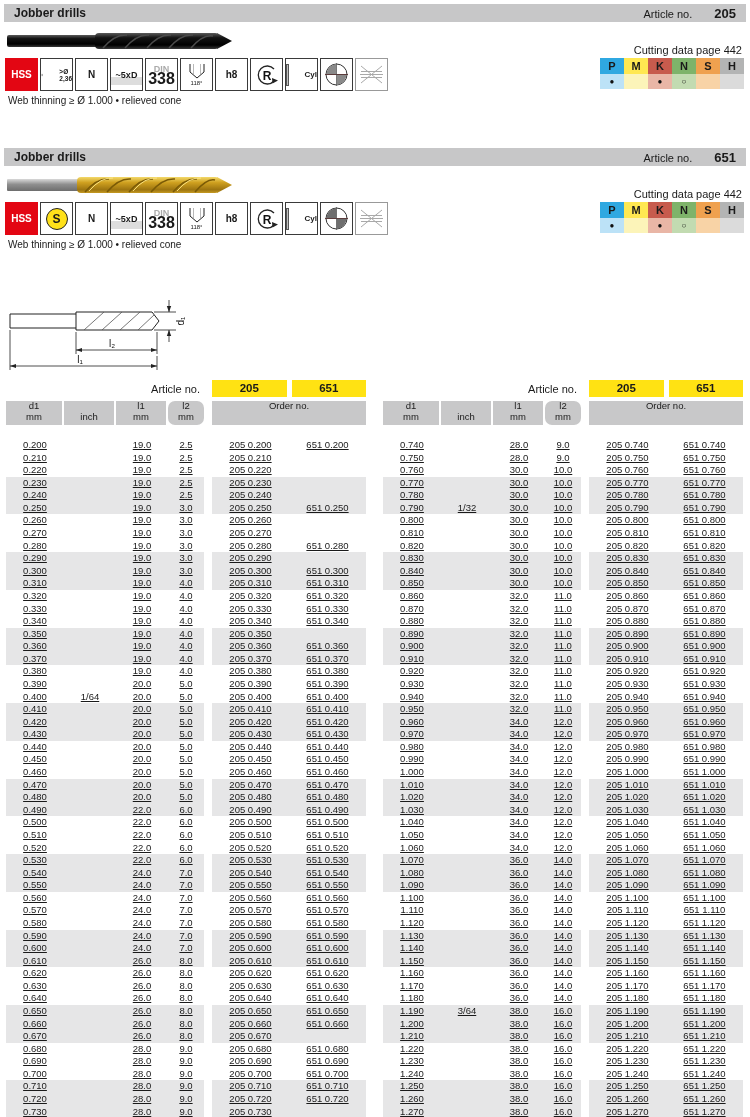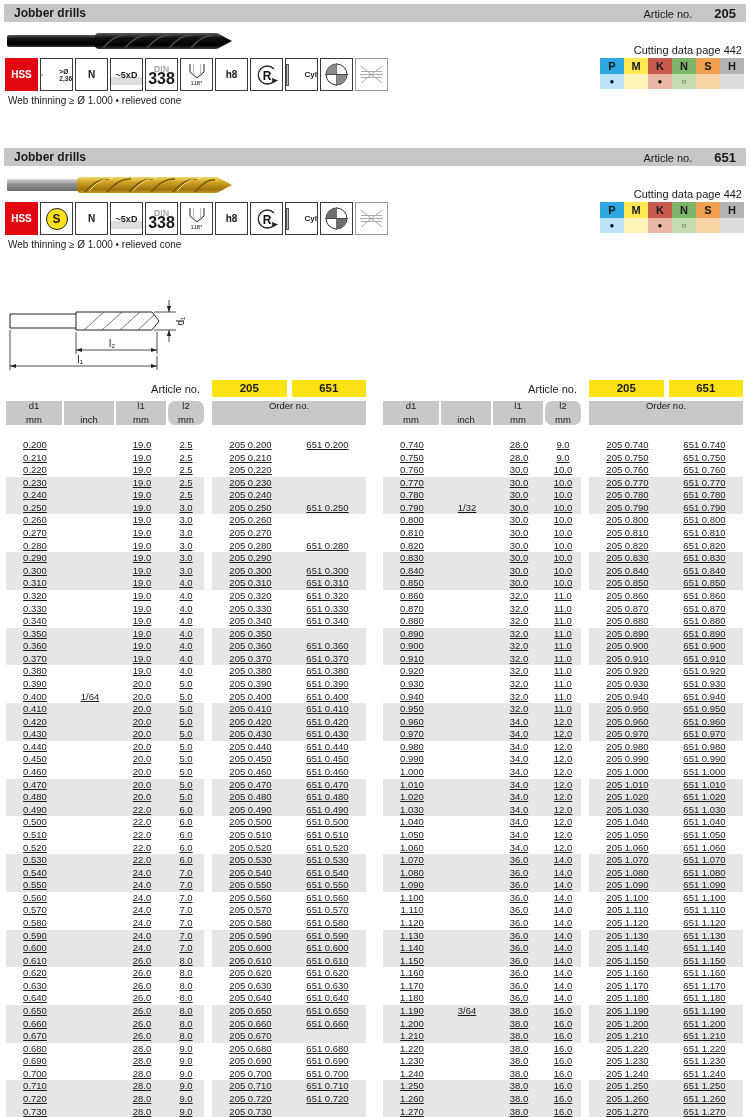--- a/index.html
+++ b/index.html
@@ -35,21 +35,21 @@
   .cyl-txt{font-weight:bold;font-size:8px;}
   .webthin{position:absolute;left:8px;top:91px;font-size:10px;}
   .diagram{position:absolute;left:6px;top:298px;}
   .tblock{position:absolute;top:380px;width:360px;font-size:9.5px;}
   #tb-left{left:6px;} #tb-right{left:383px;}
   .art-row{display:flex;height:17px;align-items:center;}
   .art-label{width:206px;text-align:right;padding-right:12px;box-sizing:border-box;font-size:11px;}
   .art-boxes{display:flex;gap:5px;width:154px;}
   .ybox{flex:1;background:#ffe213;font-weight:bold;font-size:11.5px;text-align:center;height:17px;line-height:17px;}
   .thead{display:flex;margin-top:4px;height:24px;}
-  .hc{background:#c8c8c9;text-align:center;display:flex;flex-direction:column;justify-content:space-between;
+  .hc{background:#c8c8c9;text-align:center;display:flex;flex-direction:column;justify-content:flex-start;
       line-height:10.5px;font-size:9.5px;box-sizing:border-box;}
   .h1{width:56px;margin-right:2px;}.h2{width:50px;margin-right:2px;}
   .h3{width:50px;margin-right:2px;}.h4{width:36px;border-radius:7px;}
   .hgut{width:8px;}
   .ho{width:154px;}
   .rows{margin-top:14px;text-decoration:underline;}
   .trow{display:flex;height:12.59px;line-height:12.6px;}
   .dims{width:198px;display:flex;}
   .dims span{display:block;text-align:center;}
   .cd1{width:58px;}.cin{width:52px;}.cl1{width:52px;}.cl2{width:36px;}

